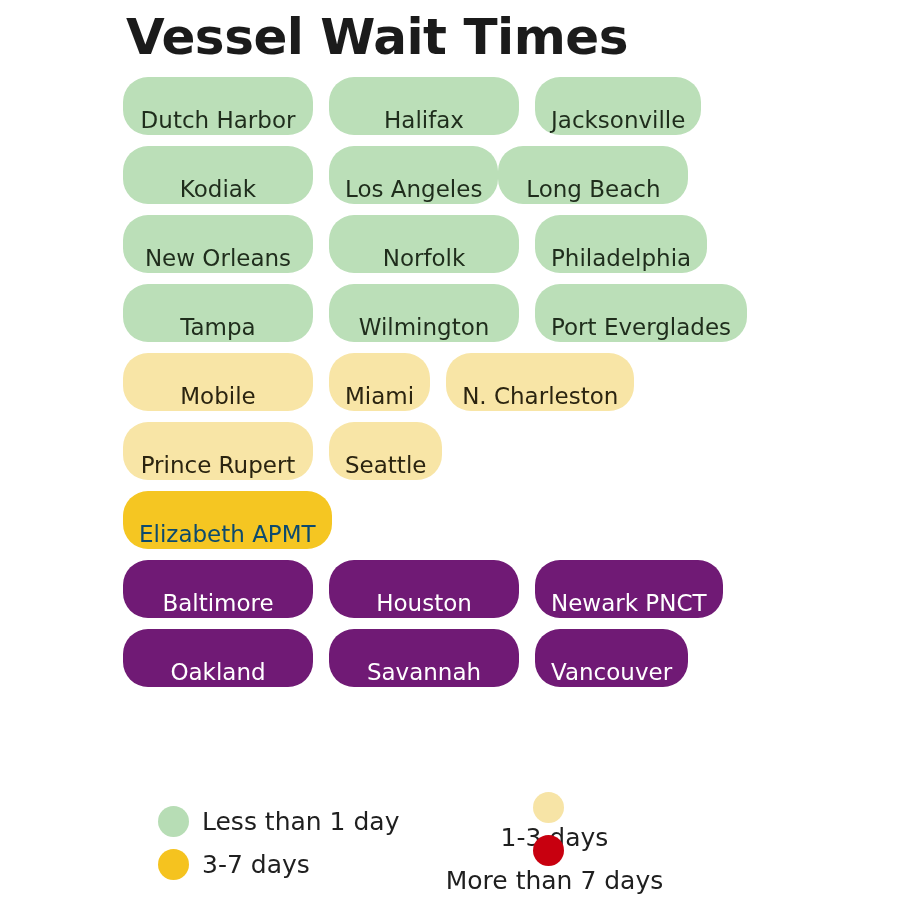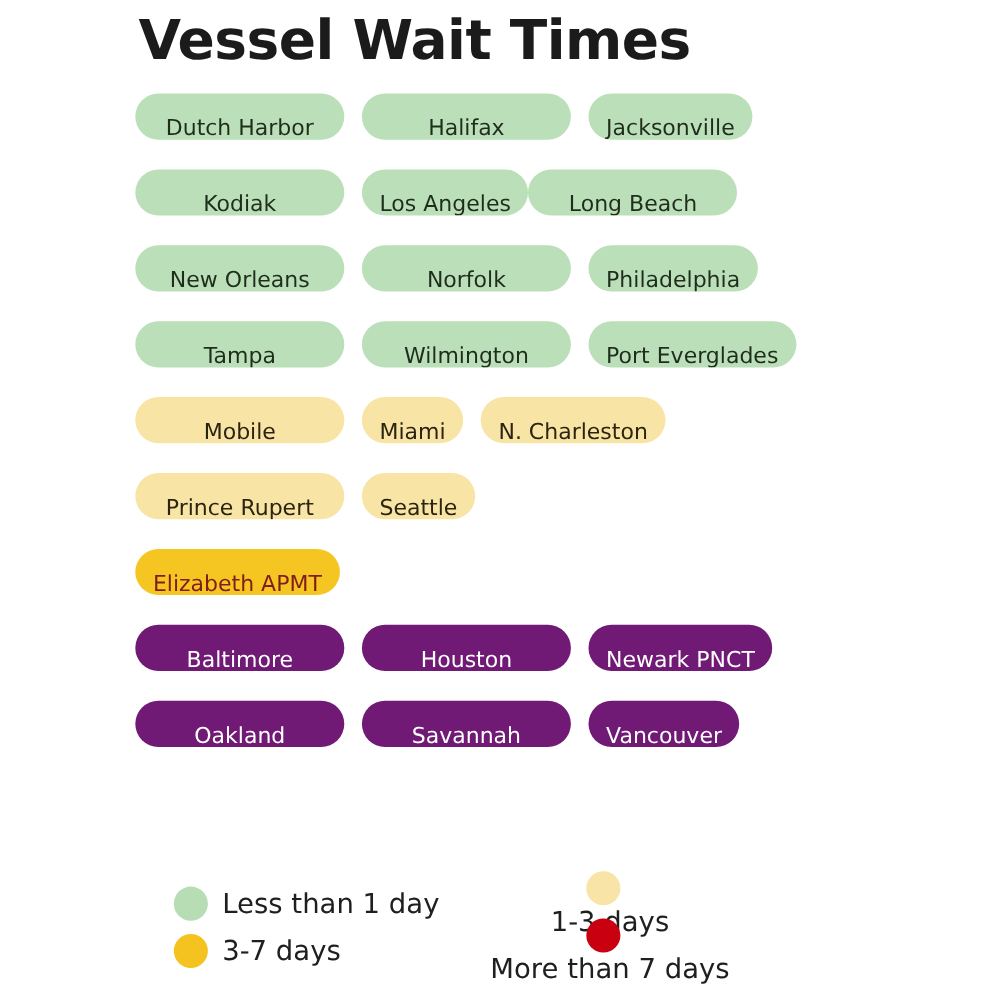--- a/index.html
+++ b/index.html
@@ -54,38 +54,38 @@
     align-items: center;
     flex: 0 0 auto;
   }
   .cell.c1 { width: 190px; margin-right: 16px; }
   .cell.c2 { width: 190px; margin-right: 16px; }
   .cell.c3 { width: auto; }
   .cell.auto { width: auto; margin-right: 16px; }
 
   .pill {
     box-sizing: border-box;
-    height: 42px;
+    height: 58px;
     line-height: 50px;
     border-radius: 25px;
-    padding: 6px 16px;
+    padding: 18px 16px;
     text-align: center;
-    font-size: 20px;
+    font-size: 23px;
     font-weight: 400;
     white-space: nowrap;
     overflow: hidden;
     font-family: "DejaVu Sans", "Liberation Sans", sans-serif;
   }
   .pill.fill { width: 100%; }
   .pill.fit  { width: auto; display: inline-block; }
 
   
   .c-green { background: #bbdfb8; color: #1f2d1c; }
   .c-pale  { background: #f8e5a6; color: #2b2410; }
-  .c-gold  { background: #f5c622; color: #7f1d1d; }
+  .c-gold  { background: #f5c622; color: #0c4a6e; }
   .c-red   { background: #701a75; color: #ffffff; }
 
   .pill.c-gold  { text-align: left; }
 
   
   .legend {
     position: absolute;
     left: 158px;
     top: 800px;
     width: 700px;

